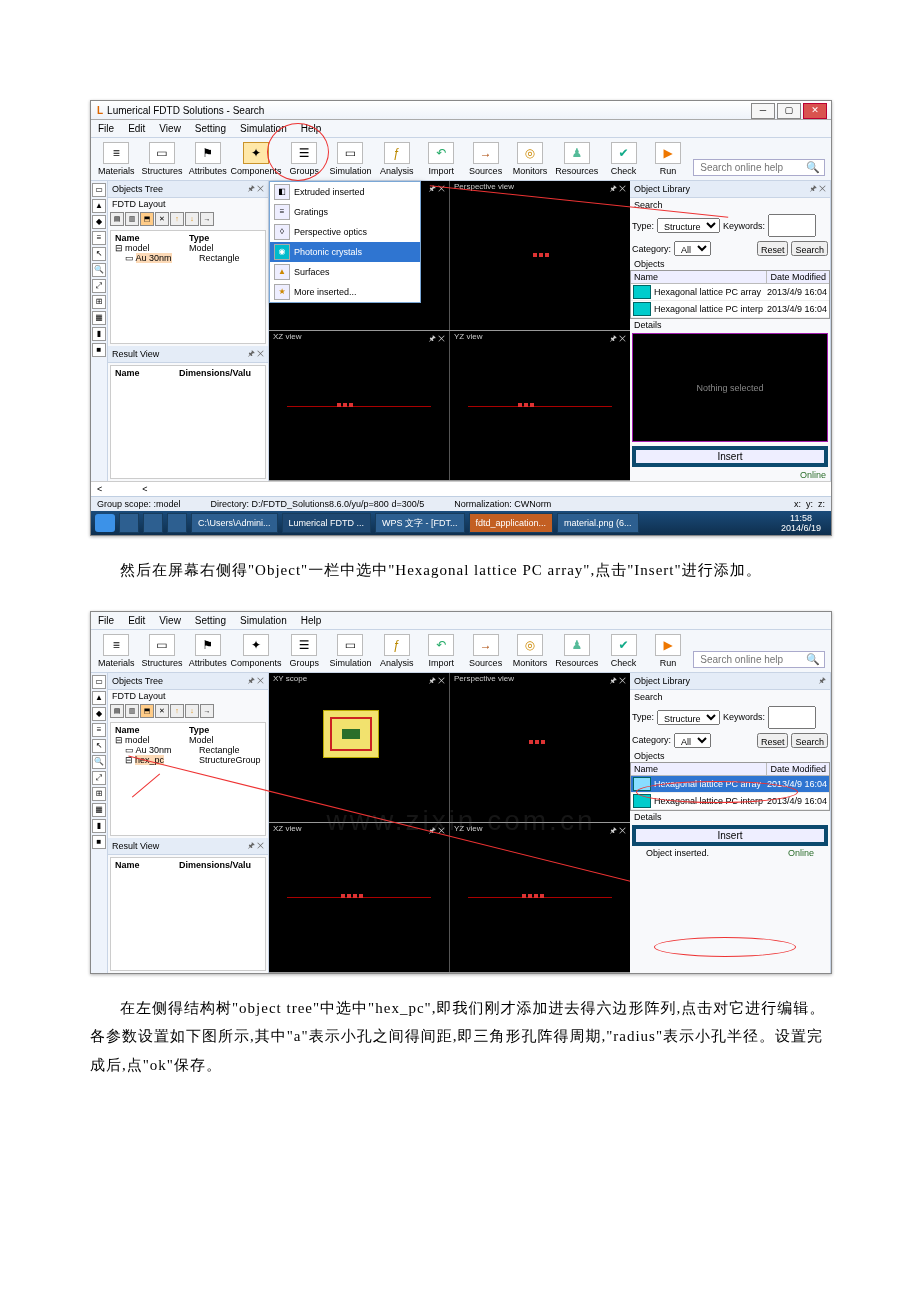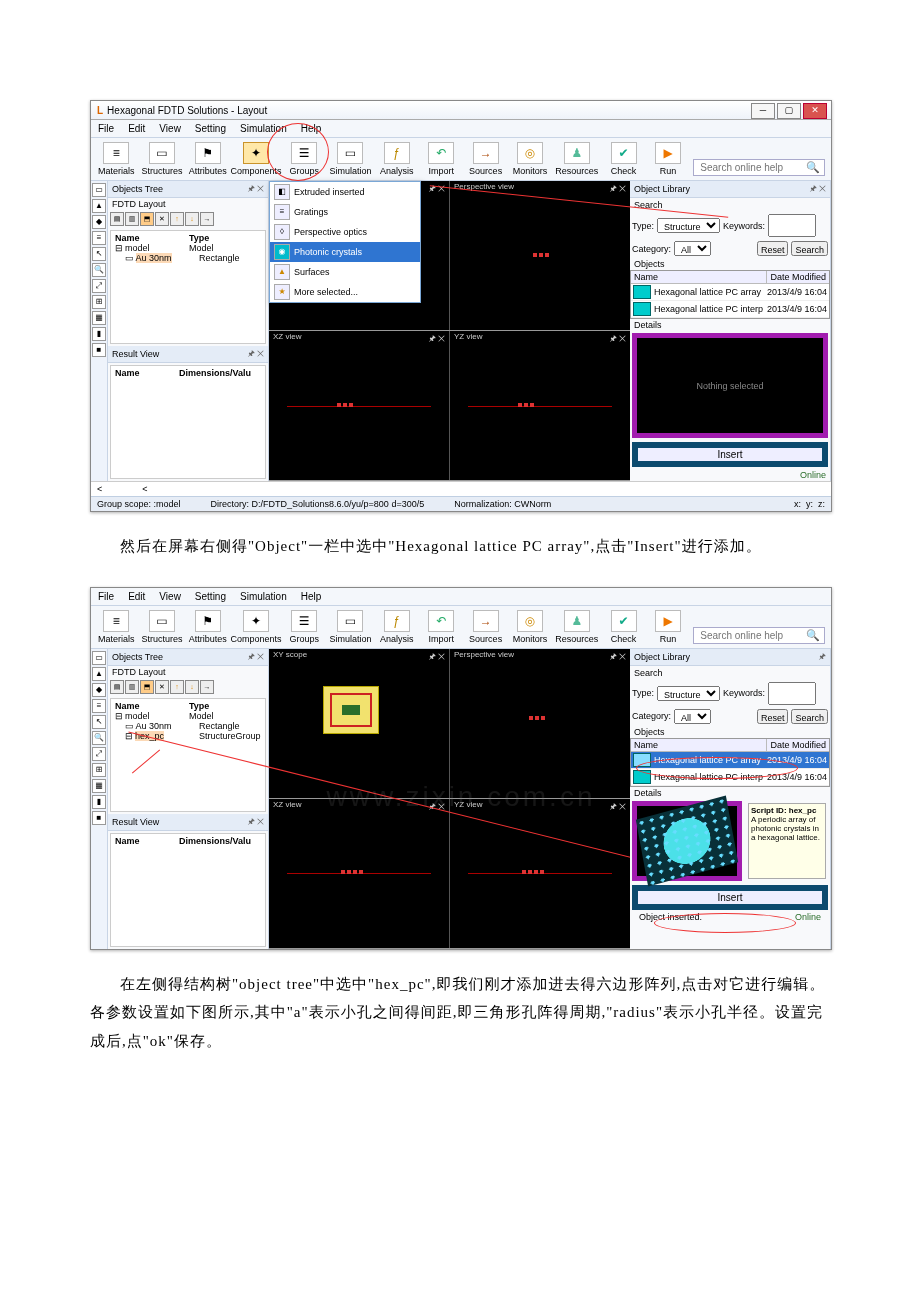--- a/index.html
+++ b/index.html
@@ -57,22 +57,22 @@
   .search-row input{width:40px;}
   .obj-tbl{border:1px solid #999;background:#fff;flex:0 0 auto;font-size:9px;}
   .obj-hd{display:flex;background:#eef;border-bottom:1px solid #bbb;}
   .obj-hd div{padding:1px 3px;}
   .obj-hd .c1{flex:1;border-right:1px solid #bbb;}
   .obj-rw{display:flex;align-items:center;border-bottom:1px solid #eee;padding:1px 2px;}
   .obj-rw .thm{width:16px;height:12px;background:#0cc;border:1px solid #066;margin-right:3px;}
   .obj-rw .nm{flex:1;}
   .obj-rw.sel{background:#2f75d1;color:#fff;}
   .obj-rw.sel .thm{background:#8df;}
-  .preview{flex:1;background:#000;margin:2px;border:5px solid #a21caf;display:flex;align-items:center;justify-content:center;}
-  .insert-btn{display:block;margin:2px;border:6px solid #0c4a6e;background:#eef;padding:1px;text-align:center;font-size:10px;}
+  .preview{flex:1;background:#000;margin:2px;border:1px solid #a21caf;display:flex;align-items:center;justify-content:center;}
+  .insert-btn{display:block;margin:2px;border:4px solid #0c4a6e;background:#eef;padding:1px;text-align:center;font-size:10px;}
   .status-right{text-align:right;padding:1px 4px;font-size:9px;color:#2a6d2a;}
   .scriptbox{border:1px solid #aaa;background:#ffffe8;font-size:8px;padding:2px;margin:2px;}
 
   .statusbar{background:#e7edf6;border-top:1px solid #c0cfe2;padding:2px 6px;display:flex;gap:30px;font-size:9px;}
   .statusbar .r{margin-left:auto;}
   .taskbar{height:24px;background:linear-gradient(#1a4b7a,#0e2f4e);display:flex;align-items:center;padding:0 4px;color:#fff;gap:4px;}
   .taskbar .start{width:20px;height:18px;border-radius:3px;background:#3c92e8;}
   .taskbar .tbi{width:18px;height:18px;background:#2d5f90;border:1px solid #173c5d;}
   .taskbar .tab{background:#2d5f90;padding:0 6px;font-size:9px;height:18px;line-height:18px;border:1px solid #173c5d;}
   .taskbar .clock{margin-left:auto;text-align:center;font-size:9px;padding:0 6px;}
@@ -98,21 +98,21 @@
   .red-oval{position:absolute;border:1.5px solid #e33;border-radius:50%;}
 </style>
 </head>
 <body>
 
 <div class="page">
 
 <div class="screenshot" style="position:relative;">
   <div class="win-title">
     <span class="icon">L</span>
-    <span>Hexagonal FDTD Solutions - Layout</span>
+    <span>Lumerical FDTD Solutions - Search</span>
     <div class="win-ctrls">
       <div class="win-btn">─</div>
       <div class="win-btn">▢</div>
       <div class="win-btn close">✕</div>
     </div>
   </div>
   <div class="menubar">
     <span class="menu-item">File</span>
     <span class="menu-item">Edit</span>
     <span class="menu-item">View</span>
@@ -257,21 +257,21 @@
             <div class="dd-item sel">
                   <span class="ico" style="background:#0bc;color:#fff;">◉</span>
                   <span>Photonic crystals</span>
                 </div>
             <div class="dd-item">
                   <span class="ico" style="color:#c80;">▲</span>
                   <span>Surfaces</span>
                 </div>
             <div class="dd-item">
                   <span class="ico" style="color:#c80;">★</span>
-                  <span>More selected...</span>
+                  <span>More inserted...</span>
                 </div>
           </div>
         </div>
         <div class="vpane">
           <span class="vtag">Perspective view</span>
           <span class="vlabel">🖈 ✕</span>
           <div class="dots">
                 <span></span>
                 <span></span>
                 <span></span>
@@ -351,20 +351,35 @@
 
   <div style="background:#fff;border-top:1px solid #ccc;padding:2px 6px;font-size:9px;display:flex;gap:40px;">
     <span>&lt;</span>
         <span>&lt;</span>
   </div>
   <div class="statusbar">
     <span>Group scope: :model</span>
     <span>Directory: D:/FDTD_Solutions8.6.0/yu/p=800  d=300/5</span>
     <span>Normalization: CWNorm</span>
     <span class="r"><span>x:</span>&nbsp;&nbsp;<span>y:</span>&nbsp;&nbsp;<span>z:</span></span>
+  </div>
+  <div class="taskbar">
+    <div class="start"></div>
+    <div class="tbi"></div>
+    <div class="tbi"></div>
+    <div class="tbi"></div>
+    <div class="tab">C:\Users\Admini...</div>
+    <div class="tab" style="background:#1e4872;">Lumerical FDTD ...</div>
+    <div class="tab">WPS 文字 - [FDT...</div>
+    <div class="tab" style="background:#c35f22;">fdtd_application...</div>
+    <div class="tab">material.png (6...</div>
+    <div class="clock">
+      <div>11:58</div>
+          <div>2014/6/19</div>
+    </div>
   </div>
 </div>
 
 <p class="para">然后在屏幕右侧得"Object"一栏中选中"Hexagonal lattice PC array",点击"Insert"进行添加。</p>
 
 <div class="screenshot watermark" style="position:relative;">
   <div class="menubar">
     <span class="menu-item">File</span>
     <span class="menu-item">Edit</span>
     <span class="menu-item">View</span>
@@ -570,32 +585,23 @@
               <div>2013/4/9 16:04</div>
             </div>
         <div class="obj-rw">
               <div class="thm"></div>
               <div class="nm">Hexagonal lattice PC interp</div>
               <div>2013/4/9 16:04</div>
             </div>
       </div>
       <div class="red-oval" style="left:6px;top:108px;width:160px;height:20px;"></div>
       <div style="padding:1px 4px;font-size:9px;">Details</div>
-      <div style="display:flex;gap:4px;margin:2px;">
-        <div class="preview" style="flex:0 0 100px;margin:0;">
-          <div class="hex-prev"></div>
-        </div>
-        <div class="scriptbox" style="flex:1;">
-          <div style="font-weight:bold;">Script ID: hex_pc</div>
-          <div>A periodic array of photonic crystals in a hexagonal lattice.</div>
-        </div>
-      </div>
       <span class="insert-btn">Insert</span>
       <div class="red-oval" style="left:24px;bottom:16px;width:140px;height:18px;"></div>
-      <div style="padding:0 9px;font-size:9px;display:flex;justify-content:space-between;">
+      <div style="padding:0 16px;font-size:9px;display:flex;justify-content:space-between;">
         <span>Object inserted.</span>
         <span style="color:#2a6d2a;">Online</span>
       </div>
     </div>
   </div>
 </div>
 
 <p class="para">在左侧得结构树"object tree"中选中"hex_pc",即我们刚才添加进去得六边形阵列,点击对它进行编辑。各参数设置如下图所示,其中"a"表示小孔之间得间距,即三角形孔阵得周期,"radius"表示小孔半径。设置完成后,点"ok"保存。</p>
 
 </div>

